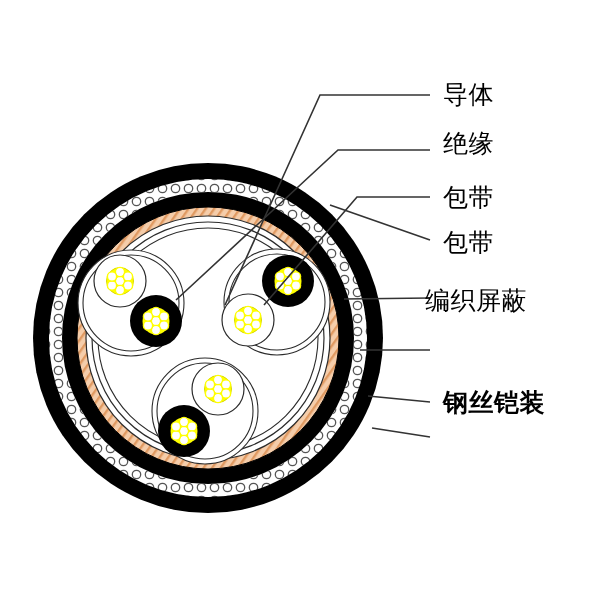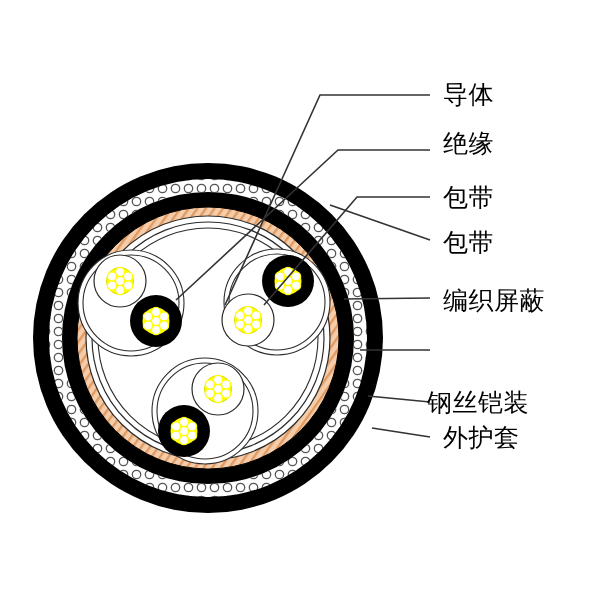--- a/index.html
+++ b/index.html
@@ -165,17 +165,16 @@
       <path d="M 430,402 L 368,396"></path>
 
       <path d="M 430,437 L 372,428"></path>
     </g>
   </svg>
 
   <div class="lbl" style="left:443px;top:82px;">导体</div>
   <div class="lbl" style="left:443px;top:131px;">绝缘</div>
   <div class="lbl" style="left:443px;top:185px;">包带</div>
   <div class="lbl" style="left:443px;top:230px;">包带</div>
-  <div class="lbl" style="left:443px;top:288px;">编织屏蔽</div>
-  <div class="lbl" style="left:427px;top:390px;">钢丝铠装</div>
-  <div class="lbl" style="left:443px;top:425px;">外护套</div>
+  <div class="lbl" style="left:425px;top:288px;">编织屏蔽</div>
+  <div class="lbl" style="left:443px;top:390px;font-weight:bold;">钢丝铠装</div>
 
 </div>
 
 </body></html>

